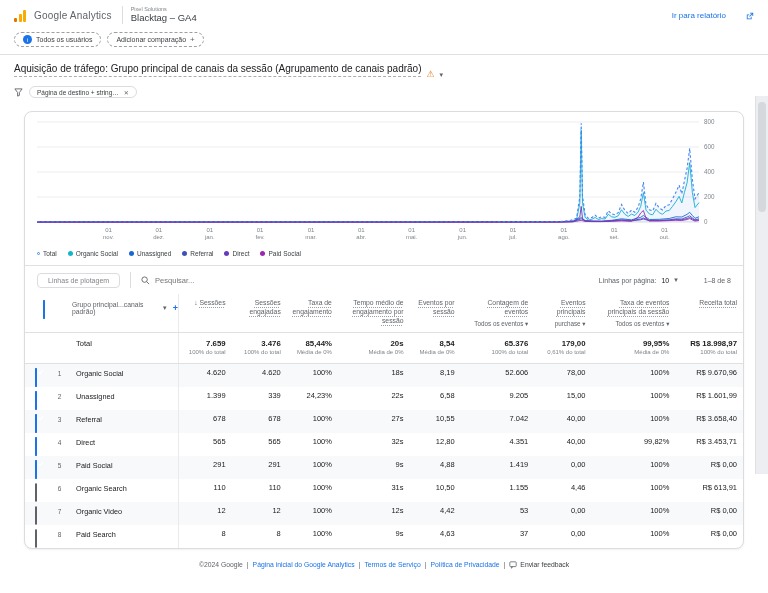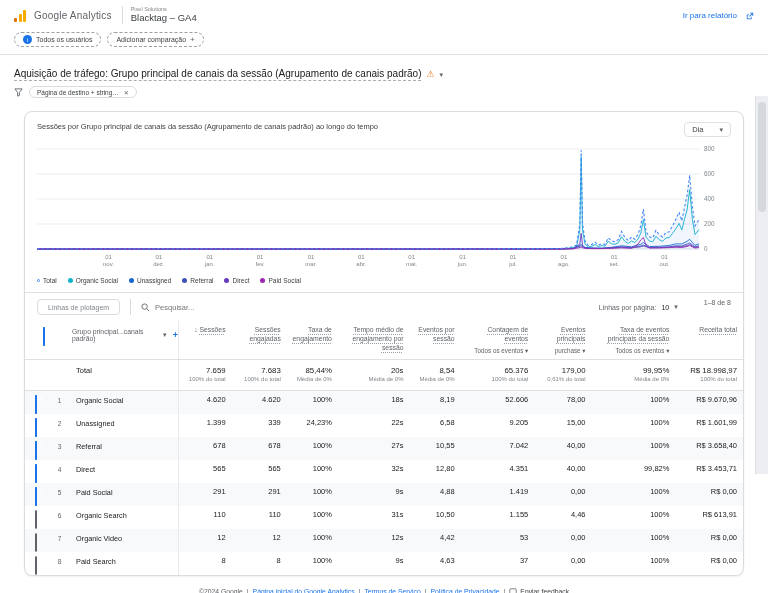--- a/index.html
+++ b/index.html
@@ -10,53 +10,53 @@
   .appbar{display:flex;align-items:center;height:30px;padding:4px 14px;gap:8px}
   .ga-logo{display:flex;align-items:flex-end;gap:1.5px;height:13px}
   .ga-logo i{display:block;border-radius:1px}
   .ga-logo .b1{width:3px;height:4px;background:#e37400}
   .ga-logo .b2{width:3px;height:8px;background:#f9ab00}
   .ga-logo .b3{width:3px;height:12px;background:#f9ab00}
   .product-name{font-size:10px;color:#5f6368;letter-spacing:.2px}
   .acct{border-left:1px solid #dadce0;padding-left:8px;margin-left:2px;line-height:1.15}
   .acct .org{font-size:5.5px;color:#80868b}
   .acct .prop{font-size:9.5px;color:#3c4043}
-  .go-report{margin-left:auto;color:#1a73e8;font-size:8px;display:flex;gap:9px;align-items:flex-end;cursor:pointer}
+  .go-report{margin-left:auto;color:#1a73e8;font-size:8px;display:flex;gap:20px;align-items:flex-end;cursor:pointer}
 
   
   .toolbar{display:flex;align-items:center;padding:2px 14px 7px;border-bottom:1px solid #e0e0e0}
   .chip{display:flex;align-items:center;gap:4px;border:1px dashed #9aa0a6;border-radius:10px;padding:2px 8px;font-size:7px;color:#3c4043;margin-right:6px;background:#fff;cursor:pointer}
   .user-ic{width:9px;height:9px;border-radius:50%;background:#1a73e8;display:flex;align-items:center;justify-content:center;color:#fff;font-size:6px}
   .plus::after{content:"+";font-size:8px;color:#5f6368}
   .date{margin-left:auto;display:flex;align-items:baseline;gap:6px;cursor:pointer}
   .preset{font-size:6.5px;color:#80868b}
   .range{font-size:8px;color:#202124}
   .caret::after{content:"▾";font-size:7px;color:#5f6368}
 
   
-  .report-head{display:flex;align-items:flex-end;gap:5px;padding:8px 14px 2px}
+  .report-head{display:flex;align-items:flex-start;gap:5px;padding:8px 14px 2px}
   .title{font-size:10px;color:#202124;border-bottom:1px dashed #adadad;padding-bottom:1.5px}
   .warn-icon::after{content:"⚠";color:#e8710a;font-size:9px}
   .filter-row{display:flex;align-items:center;gap:6px;padding:3px 14px 6px}
   .fchip{display:flex;align-items:center;gap:5px;border:1px solid #dadce0;border-radius:10px;padding:1.5px 7px;font-size:6.5px;color:#3c4043;cursor:pointer}
   .x-ic::after{content:"✕";font-size:6px;color:#5f6368}
 
   
   .card{margin:7px 24px 0;border:1px solid #dadce0;border-radius:8px;background:#fff;box-shadow:0 1px 2px rgba(60,64,67,.08);overflow:hidden}
   .chart-head{display:flex;align-items:flex-start;justify-content:space-between;padding:10px 12px 2px}
   .chart-title{font-size:7.5px;color:#3c4043}
   .granularity{display:flex;gap:16px;align-items:center;font-size:7.5px;color:#3c4043;border:1px solid #e0e0e0;border-radius:4px;padding:2px 7px;cursor:pointer}
   svg.chart{display:block;margin:2px 10px 0}
   .legend{display:flex;gap:11px;padding:2px 12px 8px;align-items:center}
   .l-item{display:flex;gap:3px;align-items:center;font-size:6.5px;color:#3c4043}
   .dot{width:5px;height:5px;border-radius:50%}
   .dot.ring{background:#fff;border:1.5px solid #4285f4;width:3px;height:3px}
 
   
-  .controls{display:flex;border-top:1px solid #e0e0e0;padding:6px 12px;gap:10px}
+  .controls{display:flex;align-items:center;border-top:1px solid #e0e0e0;padding:6px 12px;gap:10px}
   .plot-btn{border:1px solid #dadce0;border-radius:4px;padding:3px 10px;font-size:7px;color:#80868b;background:#fff;cursor:pointer;font-family:inherit}
   .vsep{width:1px;height:16px;background:#dadce0}
   .search{display:flex;align-items:center;gap:5px;flex:1}
   .search input{border:none;outline:none;font-size:7.5px;color:#3c4043;width:130px;font-family:inherit;background:transparent}
   .rpp{display:flex;align-items:center;gap:5px;font-size:7px;color:#5f6368}
   .rpp .val{color:#202124}
   .pg-range{font-size:7px;color:#5f6368;margin-left:16px}
 
   
   table.data{width:100%;border-collapse:collapse;table-layout:fixed}
@@ -66,21 +66,21 @@
   .hl{font-size:6.8px;color:#5f6368;line-height:1.3;font-weight:normal}
   .hl .u{text-decoration:underline dotted #9aa0a6;text-underline-offset:2px}
   .hsub{font-size:6.3px;color:#5f6368;margin-top:3px;font-weight:normal}
   .sort{color:#5f6368}
   .dim-h{display:flex;align-items:center;gap:3px;font-size:6.8px;color:#5f6368;font-weight:normal;padding:7px 0 5px}
   .add-col{color:#1a73e8;font-size:9px;font-weight:bold;margin-left:3px;cursor:pointer}
   .bl{border-left:1px solid #e8eaed}
   td.num{text-align:right;padding:4px 6px 3px 2px;font-size:7.5px;color:#202124;line-height:1.25}
   td .sub{font-size:6px;color:#80868b;margin-top:1px}
   tr.total td{padding-top:6px;padding-bottom:6px;border-bottom:1px solid #e0e0e0}
-  tr.total td.num .v{font-weight:normal;font-size:7.8px}
+  tr.total td.num .v{font-weight:bold;font-size:7.8px}
   tr.alt{background:#f8f9fa}
   td.check{padding:5px 0 0 10px}
   td.rank{font-size:6.5px;color:#5f6368;padding:6px 0 0 4px}
   td.name{font-size:7.3px;color:#202124;padding:5.5px 0 0 4px}
   tr.total td.name{font-size:7.5px}
   .cb{width:9px;height:9px;border:1px solid #5f6368;border-radius:2px;position:relative;cursor:pointer;background:#fff}
   .cb.on{background:#1a73e8;border-color:#1a73e8}
   .cb.on::after{content:"";position:absolute;left:2px;top:1.5px;width:4px;height:2px;border-left:1.2px solid #fff;border-bottom:1.2px solid #fff;transform:rotate(-45deg)}
   .cb.ind{background:#1a73e8;border-color:#1a73e8}
   .cb.ind::after{content:"";position:absolute;left:1.5px;top:3.5px;width:5px;height:1.4px;background:#fff}
@@ -138,27 +138,20 @@
       <path d="M1 1h8L6 5v3.2L4 9V5L1 1z" fill="none" stroke="#5f6368" stroke-width="1"></path>
     </svg>
   <span class="fchip">
     <span>Página de destino + string…</span>
     <span class="x-ic"></span>
   </span>
 </div>
 
 <div class="card">
 
-  <div class="chart-head">
-    <span class="chart-title">Sessões por Grupo principal de canais da sessão (Agrupamento de canais padrão) ao longo do tempo</span>
-    <span class="granularity">
-      <span>Dia</span>
-      <span class="caret"></span>
-    </span>
-  </div>
 
   <svg class="chart" width="696" height="134" viewBox="0 0 696 134">
       <line x1="2" y1="108" x2="664" y2="108" stroke="#dadce0" stroke-width="1"></line>
       <text x="669" y="110.2" font-size="6.3" fill="#80868b" font-family="Liberation Sans,sans-serif">0</text>
       <line x1="2" y1="83" x2="664" y2="83" stroke="#ebedef" stroke-width="1"></line>
       <text x="669" y="85.2" font-size="6.3" fill="#80868b" font-family="Liberation Sans,sans-serif">200</text>
       <line x1="2" y1="58" x2="664" y2="58" stroke="#ebedef" stroke-width="1"></line>
       <text x="669" y="60.2" font-size="6.3" fill="#80868b" font-family="Liberation Sans,sans-serif">400</text>
       <line x1="2" y1="33" x2="664" y2="33" stroke="#ebedef" stroke-width="1"></line>
       <text x="669" y="35.2" font-size="6.3" fill="#80868b" font-family="Liberation Sans,sans-serif">600</text>
@@ -304,21 +297,21 @@
     <tbody>
         <tr class="total">
           <td class="check"></td>
           <td></td>
           <td class="name">Total</td>
           <td class="num bl">
             <div class="v">7.659</div>
             <div class="sub">100% do total</div>
           </td>
           <td class="num">
-            <div class="v">7.683</div>
+            <div class="v">3.476</div>
             <div class="sub">100% do total</div>
           </td>
           <td class="num">
             <div class="v">85,44%</div>
             <div class="sub">Média de 0%</div>
           </td>
           <td class="num">
             <div class="v">20s</div>
             <div class="sub">Média de 0%</div>
           </td>

